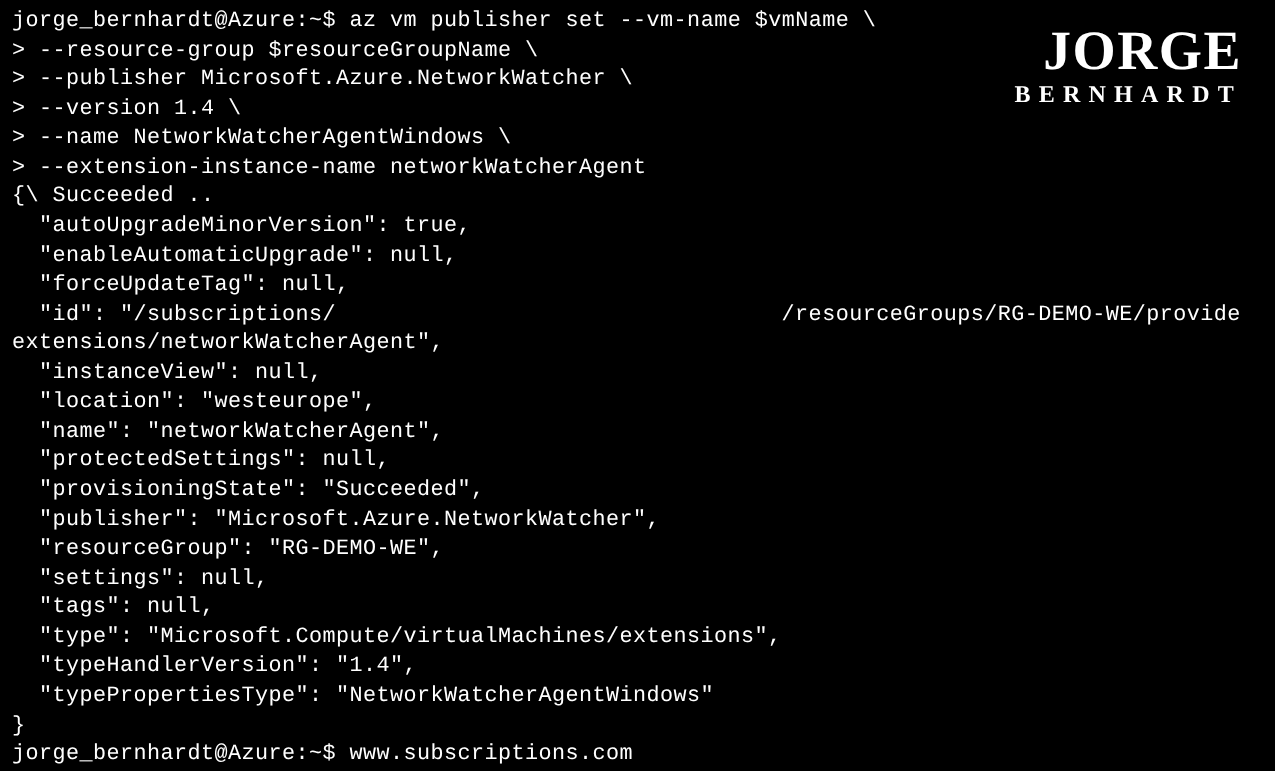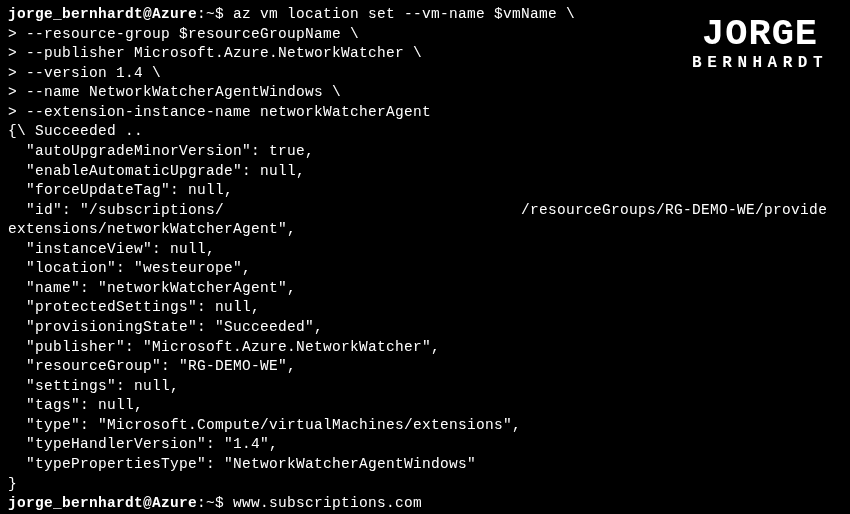--- a/index.html
+++ b/index.html
@@ -17,29 +17,29 @@
       height: 514px;
       overflow: hidden;
       position: relative;
       padding: 5px 8px;
     }
     .terminal {
       white-space: pre;
       letter-spacing: 0.3px;
     }
     .bold {
-      font-weight: bold;
+      font-weight: normal;
     }
     .logo {
       position: absolute;
       top: 18px;
       right: 22px;
-      text-align: center;
+      text-align: right;
       color: #fff;
-      font-family: Liberation Mono, monospace;
+      font-family: Liberation Serif, serif;
     }
     .logo-main {
       font-weight: 900;
       font-size: 37px;
       letter-spacing: 1px;
       line-height: 0.9;
     }
     .logo-sub {
       font-weight: 700;
       font-size: 16px;
@@ -48,21 +48,21 @@
     }
   </style>
 </head>
 <body>
 
 <div class="logo">
   <div class="logo-main">JORGE</div>
   <div class="logo-sub">BERNHARDT</div>
 </div>
 
-<div class="terminal"><span class="bold">jorge_bernhardt@Azure</span><span>:~$ </span><span>az vm location set --vm-name $vmName \</span>
+<div class="terminal"><span class="bold">jorge_bernhardt@Azure</span><span>:~$ </span><span>az vm publisher set --vm-name $vmName \</span>
 <span>&gt; --resource-group $resourceGroupName \</span>
 <span>&gt; --publisher Microsoft.Azure.NetworkWatcher \</span>
 <span>&gt; --version 1.4 \</span>
 <span>&gt; --name NetworkWatcherAgentWindows \</span>
 <span>&gt; --extension-instance-name networkWatcherAgent</span>
 <span>{\ Succeeded ..</span>
 <span>  "autoUpgradeMinorVersion": true,</span>
 <span>  "enableAutomaticUpgrade": null,</span>
 <span>  "forceUpdateTag": null,</span>
 <span>  "id": "/subscriptions/                                 /resourceGroups/RG-DEMO-WE/provide</span>

